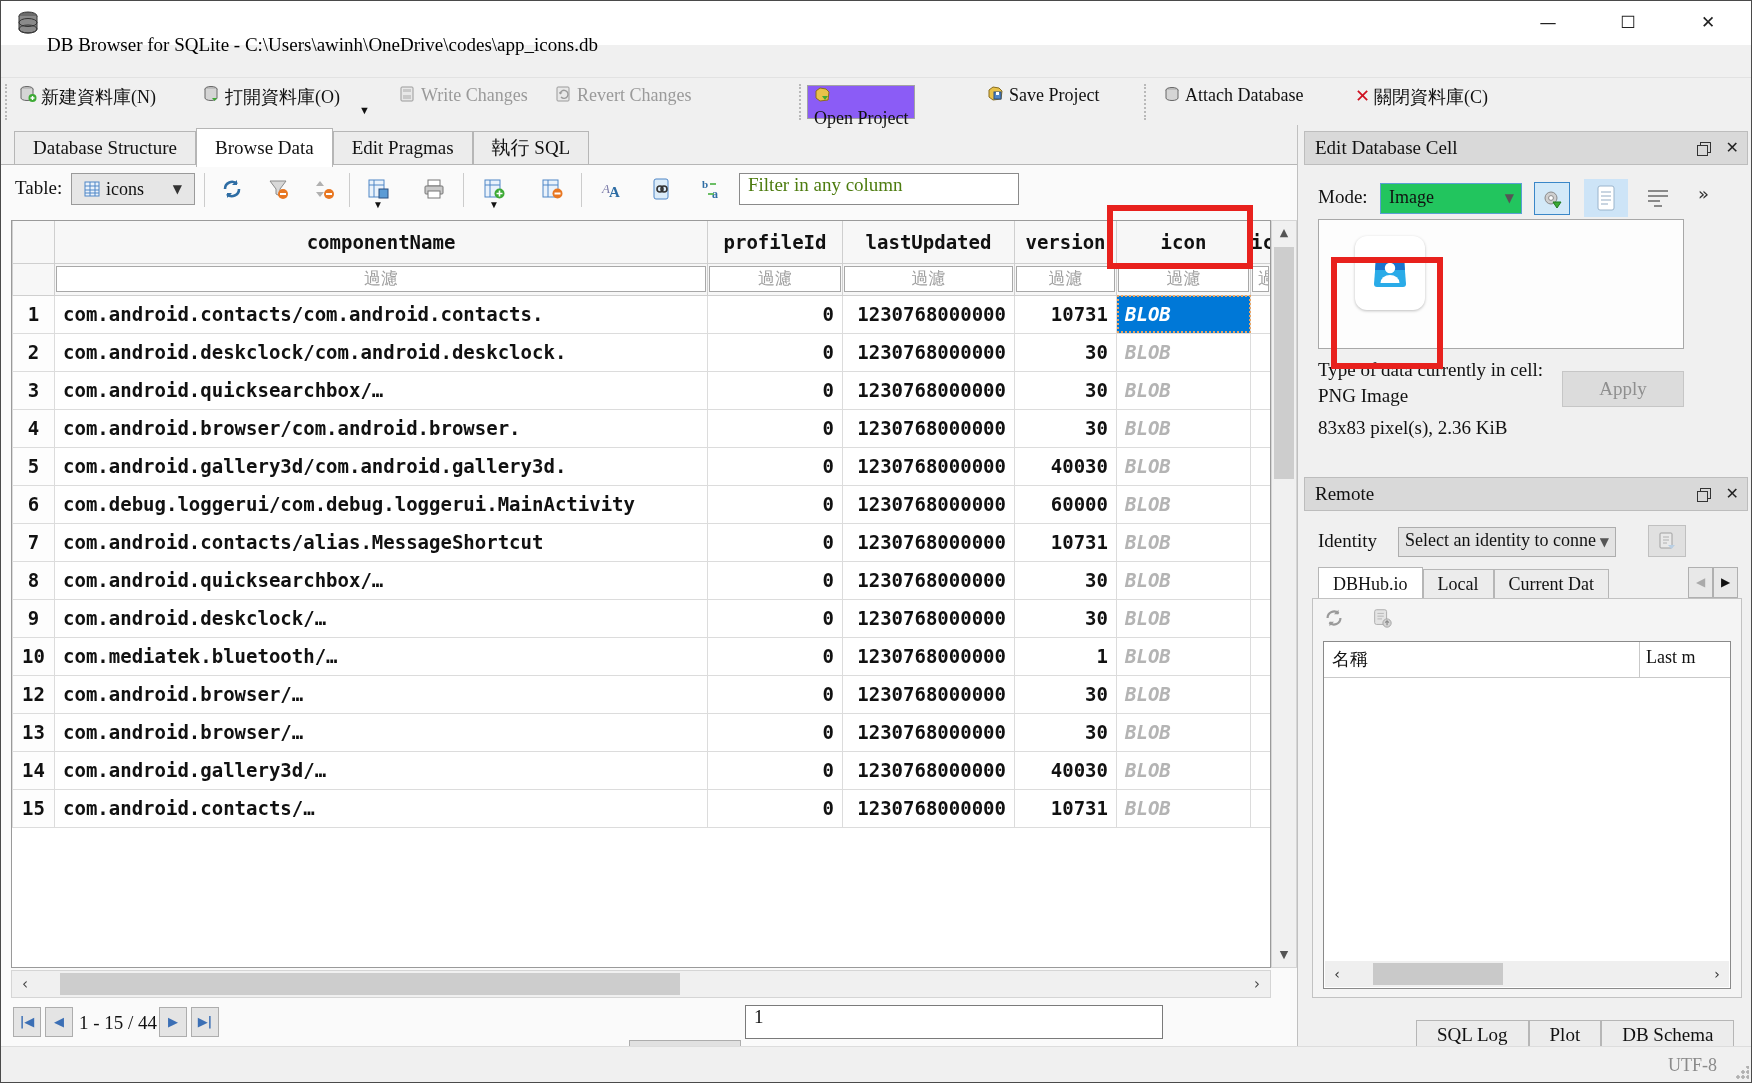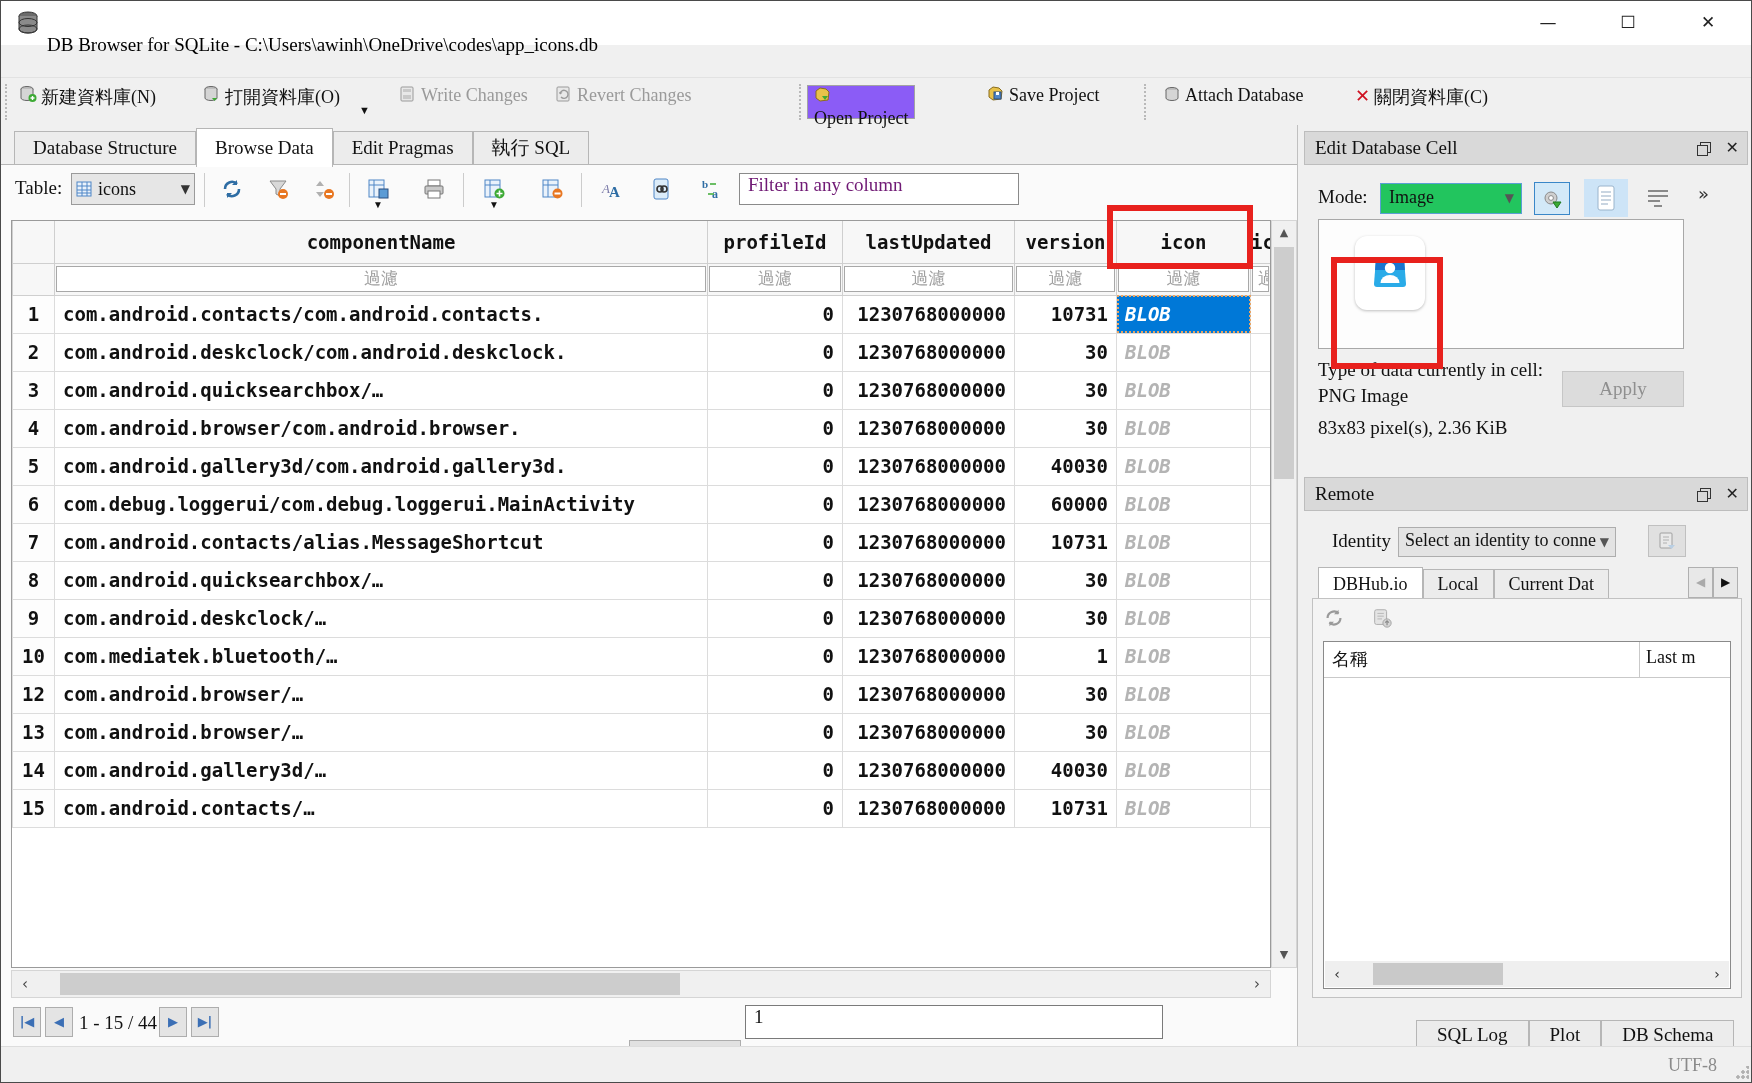--- a/index.html
+++ b/index.html
@@ -27,26 +27,26 @@
   .ticon { width:18px; height:18px; flex:0 0 auto; }
   .drop-arrow { position:absolute; font-size:11px; color:#111; }
   
   #main-tabbar { position:absolute; left:13px; top:124px; width:1290px; height:40px; }
   .mtab { position:relative; display:inline-block; height:34px; margin-top:6px; line-height:32px; padding:0 18px; font-size:19px; background:#ececec; border:1px solid #b6b6b6; border-bottom:none; cursor:default; }
   .mtab.active { background:#fff; height:39px; margin-top:2px; line-height:38px; z-index:3; }
   
   #browse { position:absolute; left:0; top:163px; width:1296px; height:882px; background:#fafafa; border-top:1px solid #b6b6b6; }
   #table-toolbar { position:relative; height:50px; }
   #table-label { position:absolute; left:14px; top:12px; font-size:19px; }
-  #table-combo { position:absolute; left:70px; top:8px; width:124px; height:32px; background:#e6e6e6; border:1px solid #9a9a9a; display:flex; align-items:center; gap:6px; padding:0 4px; font-size:18px; }
+  #table-combo { position:absolute; left:70px; top:8px; width:124px; height:32px; background:#e6e6e6; border:1px solid #9a9a9a; display:flex; align-items:center; gap:6px; padding:0 12px; font-size:18px; }
   #table-combo .chev { margin-left:auto; font-size:12px; color:#333; }
   .tt-sep { position:absolute; top:8px; height:34px; border-left:1px solid #cccccc; }
   .tool-icon { position:absolute; top:9px; width:30px; height:30px; display:flex; align-items:center; justify-content:center; }
   .tool-icon .mini-drop { position:absolute; bottom:-6px; left:10px; font-size:10px; color:#111; }
-  #filter-any { position:absolute; left:738px; top:8px; width:280px; height:32px; border:1px solid #8a8a8a; background:#fff; font-family:"Liberation Serif",serif; font-size:19px; color:#701a75; padding:0 8px; }
+  #filter-any { position:absolute; left:738px; top:8px; width:280px; height:32px; border:1px solid #8a8a8a; background:#fff; font-family:"Liberation Serif",serif; font-size:19px; color:#4d7c0f; padding:0 8px; }
   
   #grid-wrap { position:absolute; left:10px; top:55px; width:1260px; height:748px; background:#fff; border:1px solid #9a9a9a; overflow:hidden; }
   #grid { border-collapse:collapse; table-layout:fixed; width:1258px; font-family:"DejaVu Sans Mono",monospace; }
   #grid col.c-num { width:42px; } #grid col.c-comp { width:653px; } #grid col.c-prof { width:135px; }
   #grid col.c-last { width:172px; } #grid col.c-ver { width:102px; } #grid col.c-icon { width:134px; } #grid col.c-part { width:20px; }
   #grid th { height:42px; font-size:19px; font-weight:bold; background:#f7f7f7; border:1px solid #cfcfcf; border-top:none; overflow:hidden; white-space:nowrap; }
   #grid td { height:38px; font-size:19px; font-weight:bold; border:1px solid #dcdcdc; overflow:hidden; white-space:nowrap; padding:0 8px; background:#fff; }
   #grid td.rownum { text-align:center; background:#fdfdfd; border-color:#dcdcdc; padding:0 2px; }
   #grid td.numcell { text-align:right; }
   #grid .filter-cell { height:32px; }
@@ -87,21 +87,21 @@
   #more-btn { position:absolute; left:386px; top:2px; font-size:18px; color:#333; font-family:"DejaVu Sans",sans-serif; }
   #preview-box { position:absolute; left:14px; top:88px; width:366px; height:130px; background:#fdfdfd; border:1px solid #a8a8a8; }
   #app-icon-card { position:absolute; left:36px; top:16px; width:70px; height:74px; background:#fff; border-radius:12px; box-shadow:0 1px 3px rgba(0,0,0,0.25); display:flex; align-items:center; justify-content:center; }
   #cell-type-l1 { position:absolute; left:14px; top:228px; font-size:19px; }
   #cell-type-l2 { position:absolute; left:14px; top:254px; font-size:19px; }
   #cell-size    { position:absolute; left:14px; top:286px; font-size:19px; }
   #apply-btn { position:absolute; left:258px; top:240px; width:122px; height:36px; background:#dcdcdc; color:#8f8f8f; text-align:center; line-height:34px; font-size:19px; border:1px solid #c6c6c6; }
   
   #remote-dock { position:absolute; left:6px; top:352px; width:444px; height:545px; }
   #identity-row { position:absolute; left:8px; top:48px; width:430px; height:34px; }
-  #identity-label { position:absolute; left:20px; top:5px; font-size:19px; }
+  #identity-label { position:absolute; left:6px; top:5px; font-size:19px; }
   #identity-combo { position:absolute; left:86px; top:2px; width:218px; height:30px; background:#e3e3e3; border:1px solid #adadad; font-size:18px; padding:2px 22px 2px 6px; white-space:nowrap; overflow:hidden; }
   #identity-combo .chev { position:absolute; right:6px; top:7px; font-size:12px; color:#555; }
   #identity-btn { position:absolute; left:336px; top:0px; width:38px; height:32px; background:#e0e0e0; border:1px solid #c0c0c0; display:flex; align-items:center; justify-content:center; }
   #remote-tabs { position:absolute; left:14px; top:88px; width:420px; height:34px; }
   .rtab { position:relative; display:inline-block; height:30px; margin-top:4px; line-height:28px; padding:0 14px; font-size:18px; background:#ececec; border:1px solid #b6b6b6; border-bottom:none; white-space:nowrap; }
   .rtab.active { background:#fff; height:34px; margin-top:0; line-height:32px; }
   #rtab-scroll { position:absolute; right:0px; top:2px; display:flex; }
   .rt-arr { width:25px; height:31px; border:1px solid #b0b0b0; background:#e8e8e8; text-align:center; line-height:29px; font-size:12px; font-family:"DejaVu Sans",sans-serif; }
   .rt-arr.dis { color:#aaa; }
   #remote-content { position:absolute; left:8px; top:121px; width:430px; height:400px; background:#f4f4f4; border:1px solid #c2c2c2; }

